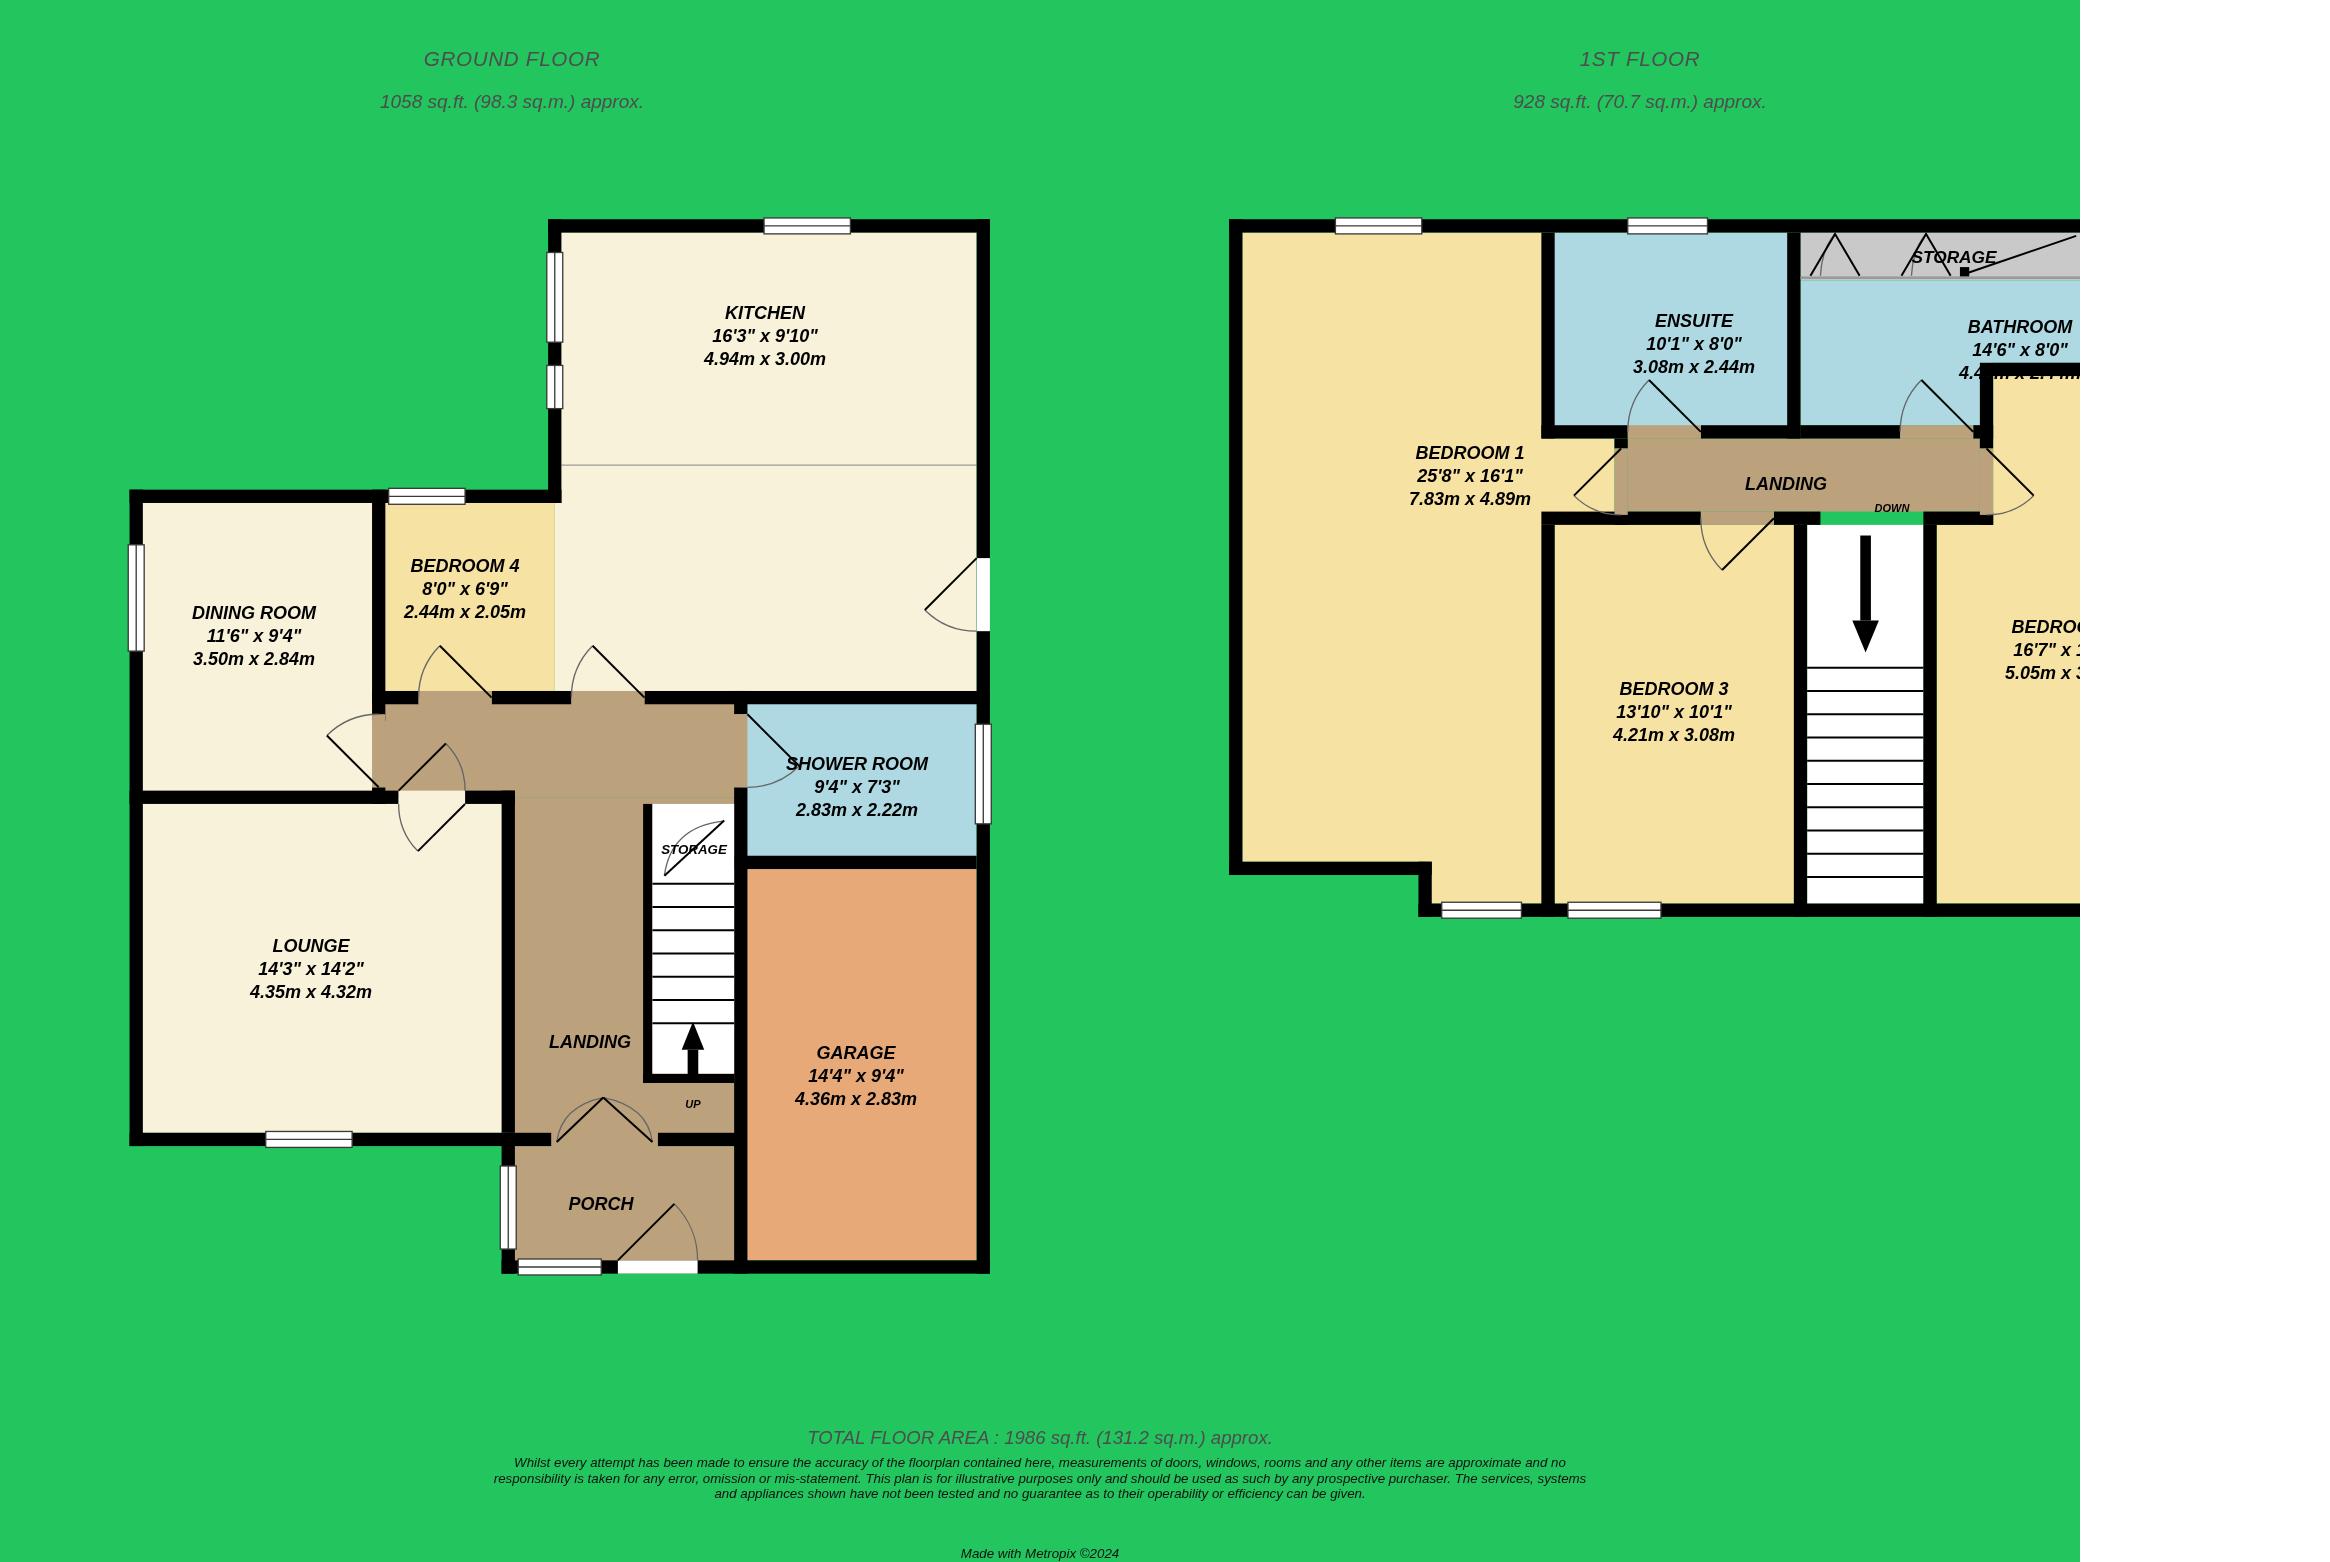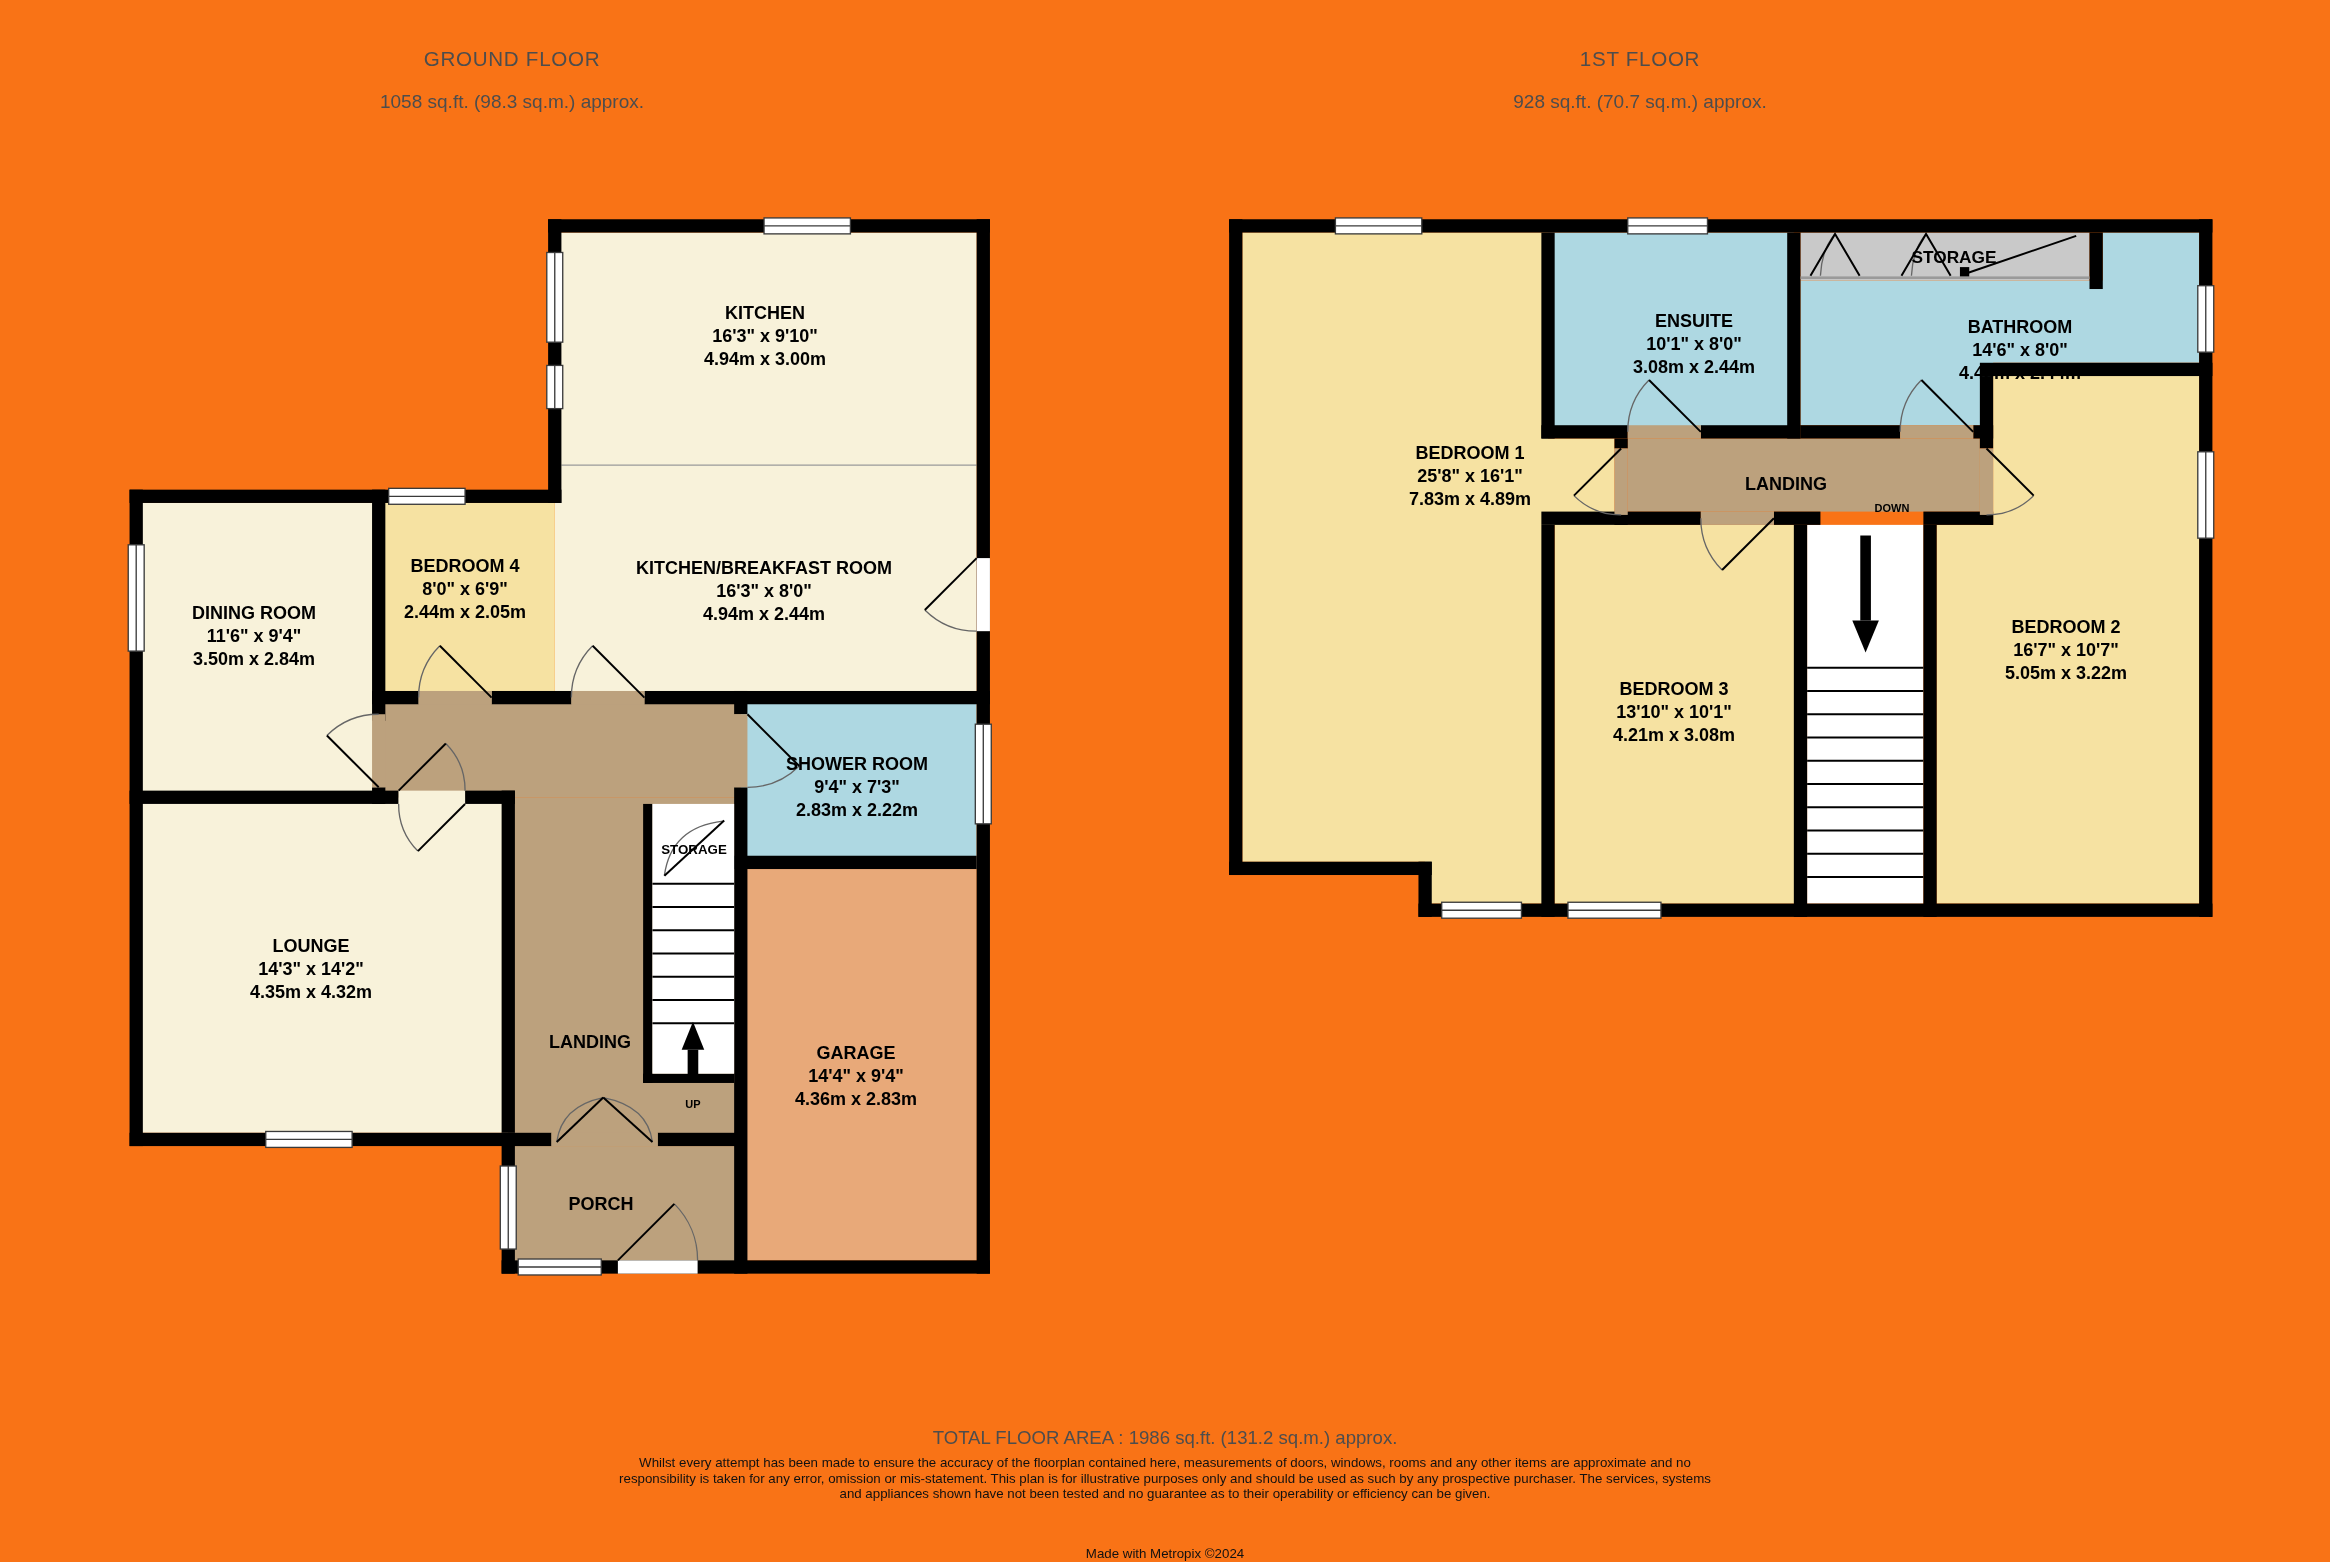--- a/index.html
+++ b/index.html
@@ -1,17 +1,17 @@
 <!DOCTYPE html>
 <html style="font-size:10.6px"><head>
 <meta charset="utf-8">
 <style>
   html,body{margin:0;padding:0;background:#ffffff;}
-  #canvas{position:relative;width:2330px;height:1562px;background:#f97316;overflow:hidden;
-          font-family:"Liberation Sans",sans-serif;}
+  #canvas{position:relative;width:2080px;height:1562px;background:#22c55e;overflow:hidden;
+          font-family:"Liberation Sans",sans-serif;font-style:italic;}
   svg{position:absolute;left:0;top:0;}
   .floor-title{position:absolute;transform:translate(-50%,0);text-align:center;color:#4d4d4d;}
   .floor-title .t1{display:block;font-size:20.6px;letter-spacing:0.7px;}
   .floor-title .t2{display:block;font-size:19px;margin-top:20px;}
   .room-label{position:absolute;transform:translate(-50%,-50%);text-align:center;
               color:#000;font-weight:bold;font-size:18px;line-height:23px;white-space:nowrap;}
   .room-label span{display:block;}
   .lbl-sm{position:absolute;transform:translate(-50%,-50%);color:#000;font-weight:bold;
           font-size:13.3px;white-space:nowrap;}
   .lbl-xs{position:absolute;transform:translate(-50%,-50%);color:#000;font-weight:bold;
@@ -285,25 +285,20 @@
 <div class="floor-title" style="left:1640px;top:47px">
   <span class="t1">1ST FLOOR</span>
   <span class="t2">928 sq.ft. (70.7 sq.m.) approx.</span>
 </div>
 
 <div class="room-label" style="left:765px;top:336px">
   <span>KITCHEN</span>
   <span>16'3"  x 9'10"</span>
   <span>4.94m  x 3.00m</span>
 </div>
-<div class="room-label" style="left:764px;top:591px">
-  <span>KITCHEN/BREAKFAST ROOM</span>
-  <span>16'3"  x 8'0"</span>
-  <span>4.94m  x 2.44m</span>
-</div>
 <div class="room-label" style="left:465px;top:589px">
   <span>BEDROOM 4</span>
   <span>8'0"  x 6'9"</span>
   <span>2.44m  x 2.05m</span>
 </div>
 <div class="room-label" style="left:254px;top:636px">
   <span>DINING ROOM</span>
   <span>11'6"  x 9'4"</span>
   <span>3.50m  x 2.84m</span>
 </div>

